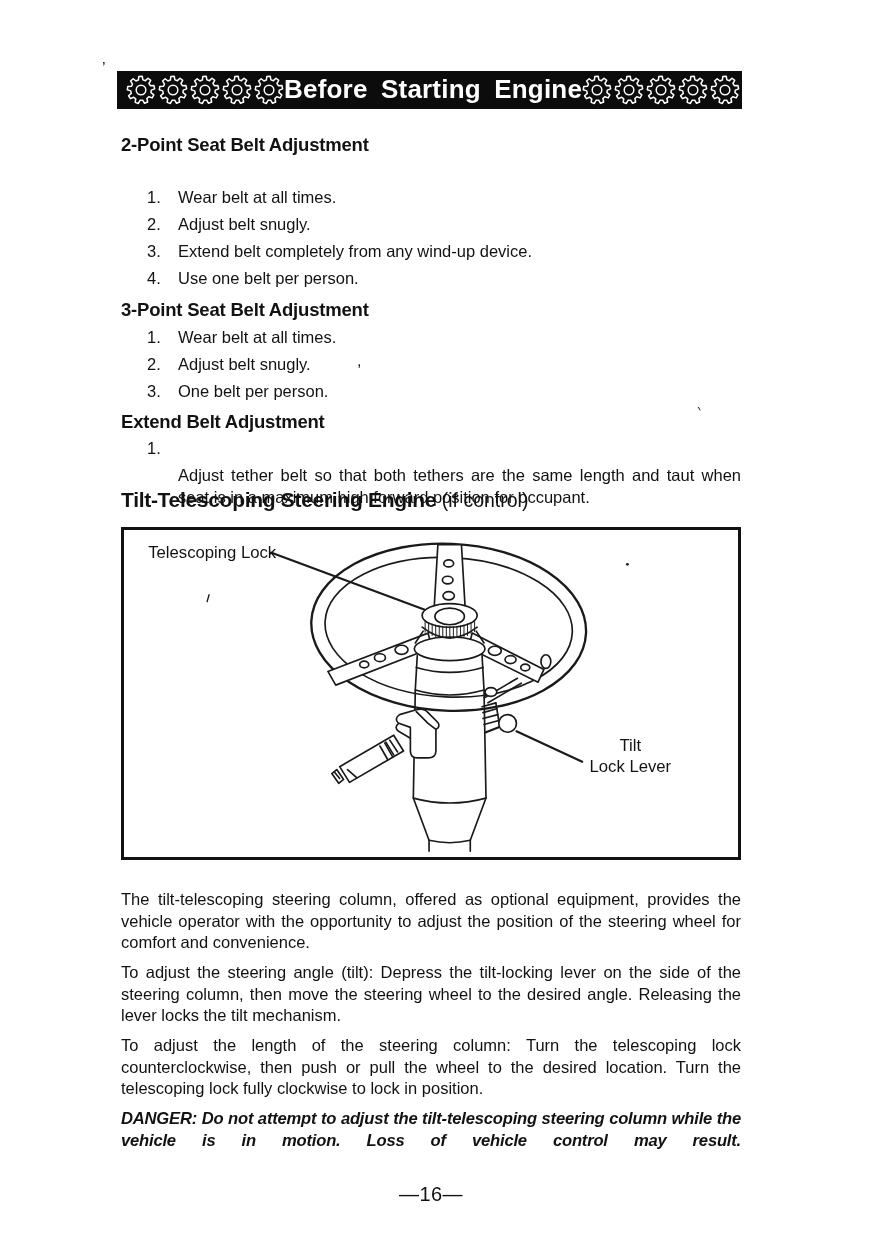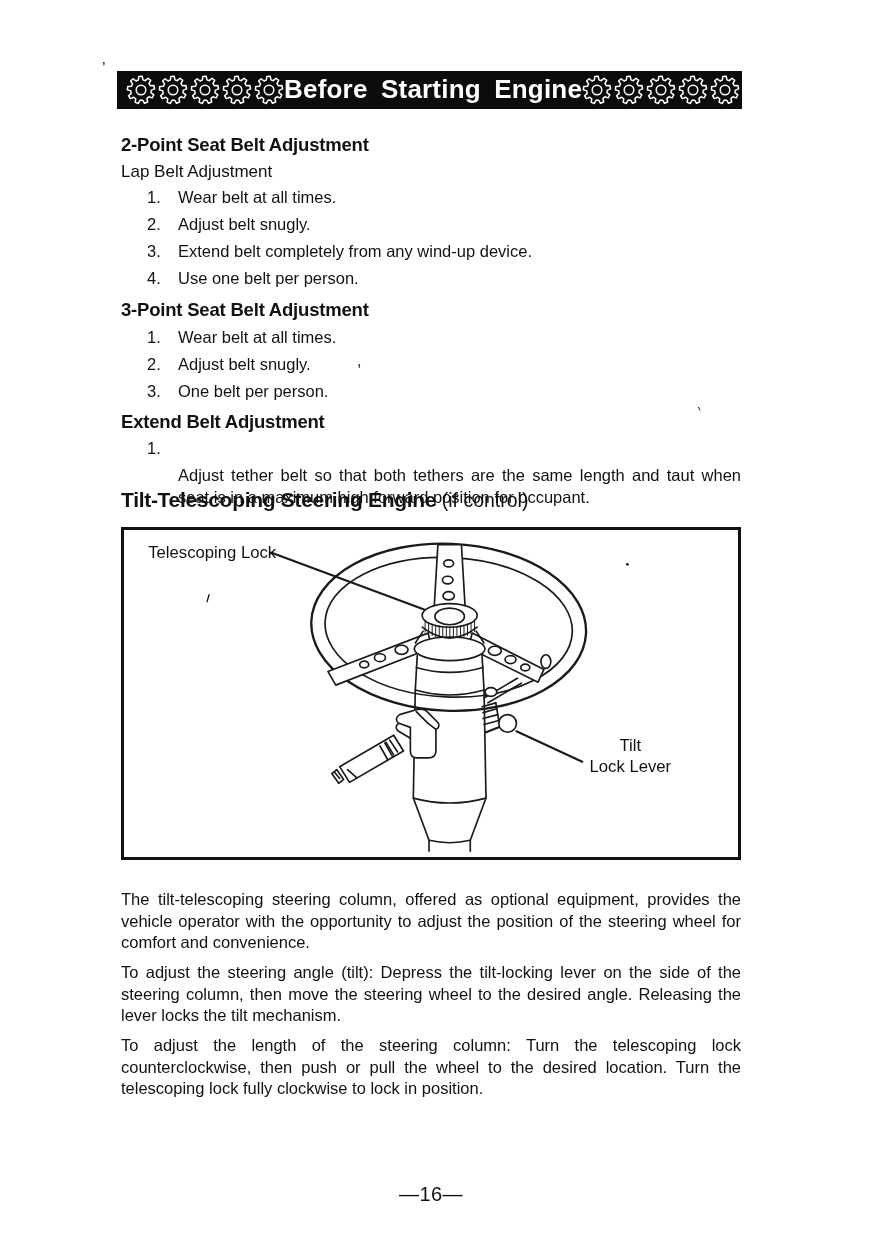--- a/index.html
+++ b/index.html
@@ -123,21 +123,20 @@
           <circle r="5.1" fill="none" stroke="#fff" stroke-width="1.6"></circle>
         </svg>
       <svg class="gear" viewBox="-16 -16 32 32">
           <path class="teeth" fill="none" stroke="#fff" stroke-width="1.6" stroke-linejoin="round" d="M11.00,0.15L10.62,2.88L13.65,5.18L11.93,8.42L8.33,7.19L6.28,9.03L7.12,12.74L3.73,14.12L1.76,10.86L-1.00,10.95L-2.74,14.34L-6.22,13.21L-5.63,9.45L-7.81,7.75L-11.31,9.23L-13.25,6.12L-10.39,3.62L-10.96,0.92L-14.60,-0.20L-14.09,-3.83L-10.28,-3.91L-8.99,-6.34L-11.05,-9.54L-8.33,-11.99L-5.37,-9.60L-2.81,-10.64L-2.33,-14.41L1.32,-14.54L2.06,-10.81L4.68,-9.95L7.48,-12.54L10.36,-10.29L8.52,-6.95L9.99,-4.61L13.79,-4.80L14.55,-1.22Z"></path>
           <circle r="5.1" fill="none" stroke="#fff" stroke-width="1.6"></circle>
         </svg>
     </span>
   </div>
 
   <h3 class="col h-section b-2p-title">2-Point Seat Belt Adjustment</h3>
-  <div class="col subhead b-lap">Lap Belt Adjustment</div>
   <ol class="col plain b-list1">
     <li><span class="num">1.</span><span class="txt">Wear belt at all times.</span></li>
     <li><span class="num">2.</span><span class="txt">Adjust belt snugly.</span></li>
     <li><span class="num">3.</span><span class="txt">Extend belt completely from any wind-up device.</span></li>
     <li><span class="num">4.</span><span class="txt">Use one belt per person.</span></li>
   </ol>
 
   <h3 class="col h-section b-3p-title">3-Point Seat Belt Adjustment</h3>
   <ol class="col plain b-list2">
     <li><span class="num">1.</span><span class="txt">Wear belt at all times.</span></li>
@@ -245,15 +244,16 @@
       </g>
       <text x="22" y="29">Telescoping Lock</text>
       <text x="513" y="225" text-anchor="middle">Tilt</text>
       <text x="513" y="246" text-anchor="middle">Lock Lever</text>
     </svg>
   </div>
 
   <p class="col para b-p1">The tilt-telescoping steering column, offered as optional equipment, provides the vehicle operator with the opportunity to adjust the position of the steering wheel for comfort and convenience.</p>
   <p class="col para b-p2">To adjust the steering angle (tilt): Depress the tilt-locking lever on the side of the steering column, then move the steering wheel to the desired angle. Releasing the lever locks the tilt mechanism.</p>
   <p class="col para b-p3">To adjust the length of the steering column: Turn the telescoping lock counterclockwise, then push or pull the wheel to the desired location. Turn the telescoping lock fully clockwise to lock in position.</p>
+  <p class="col danger b-danger">DANGER: Do not attempt to adjust the tilt-telescoping steering column while the vehicle is in motion. Loss of vehicle control may result.</p>
 
   <div class="page-number">—16—</div>
 </div>
 
 </body></html>

